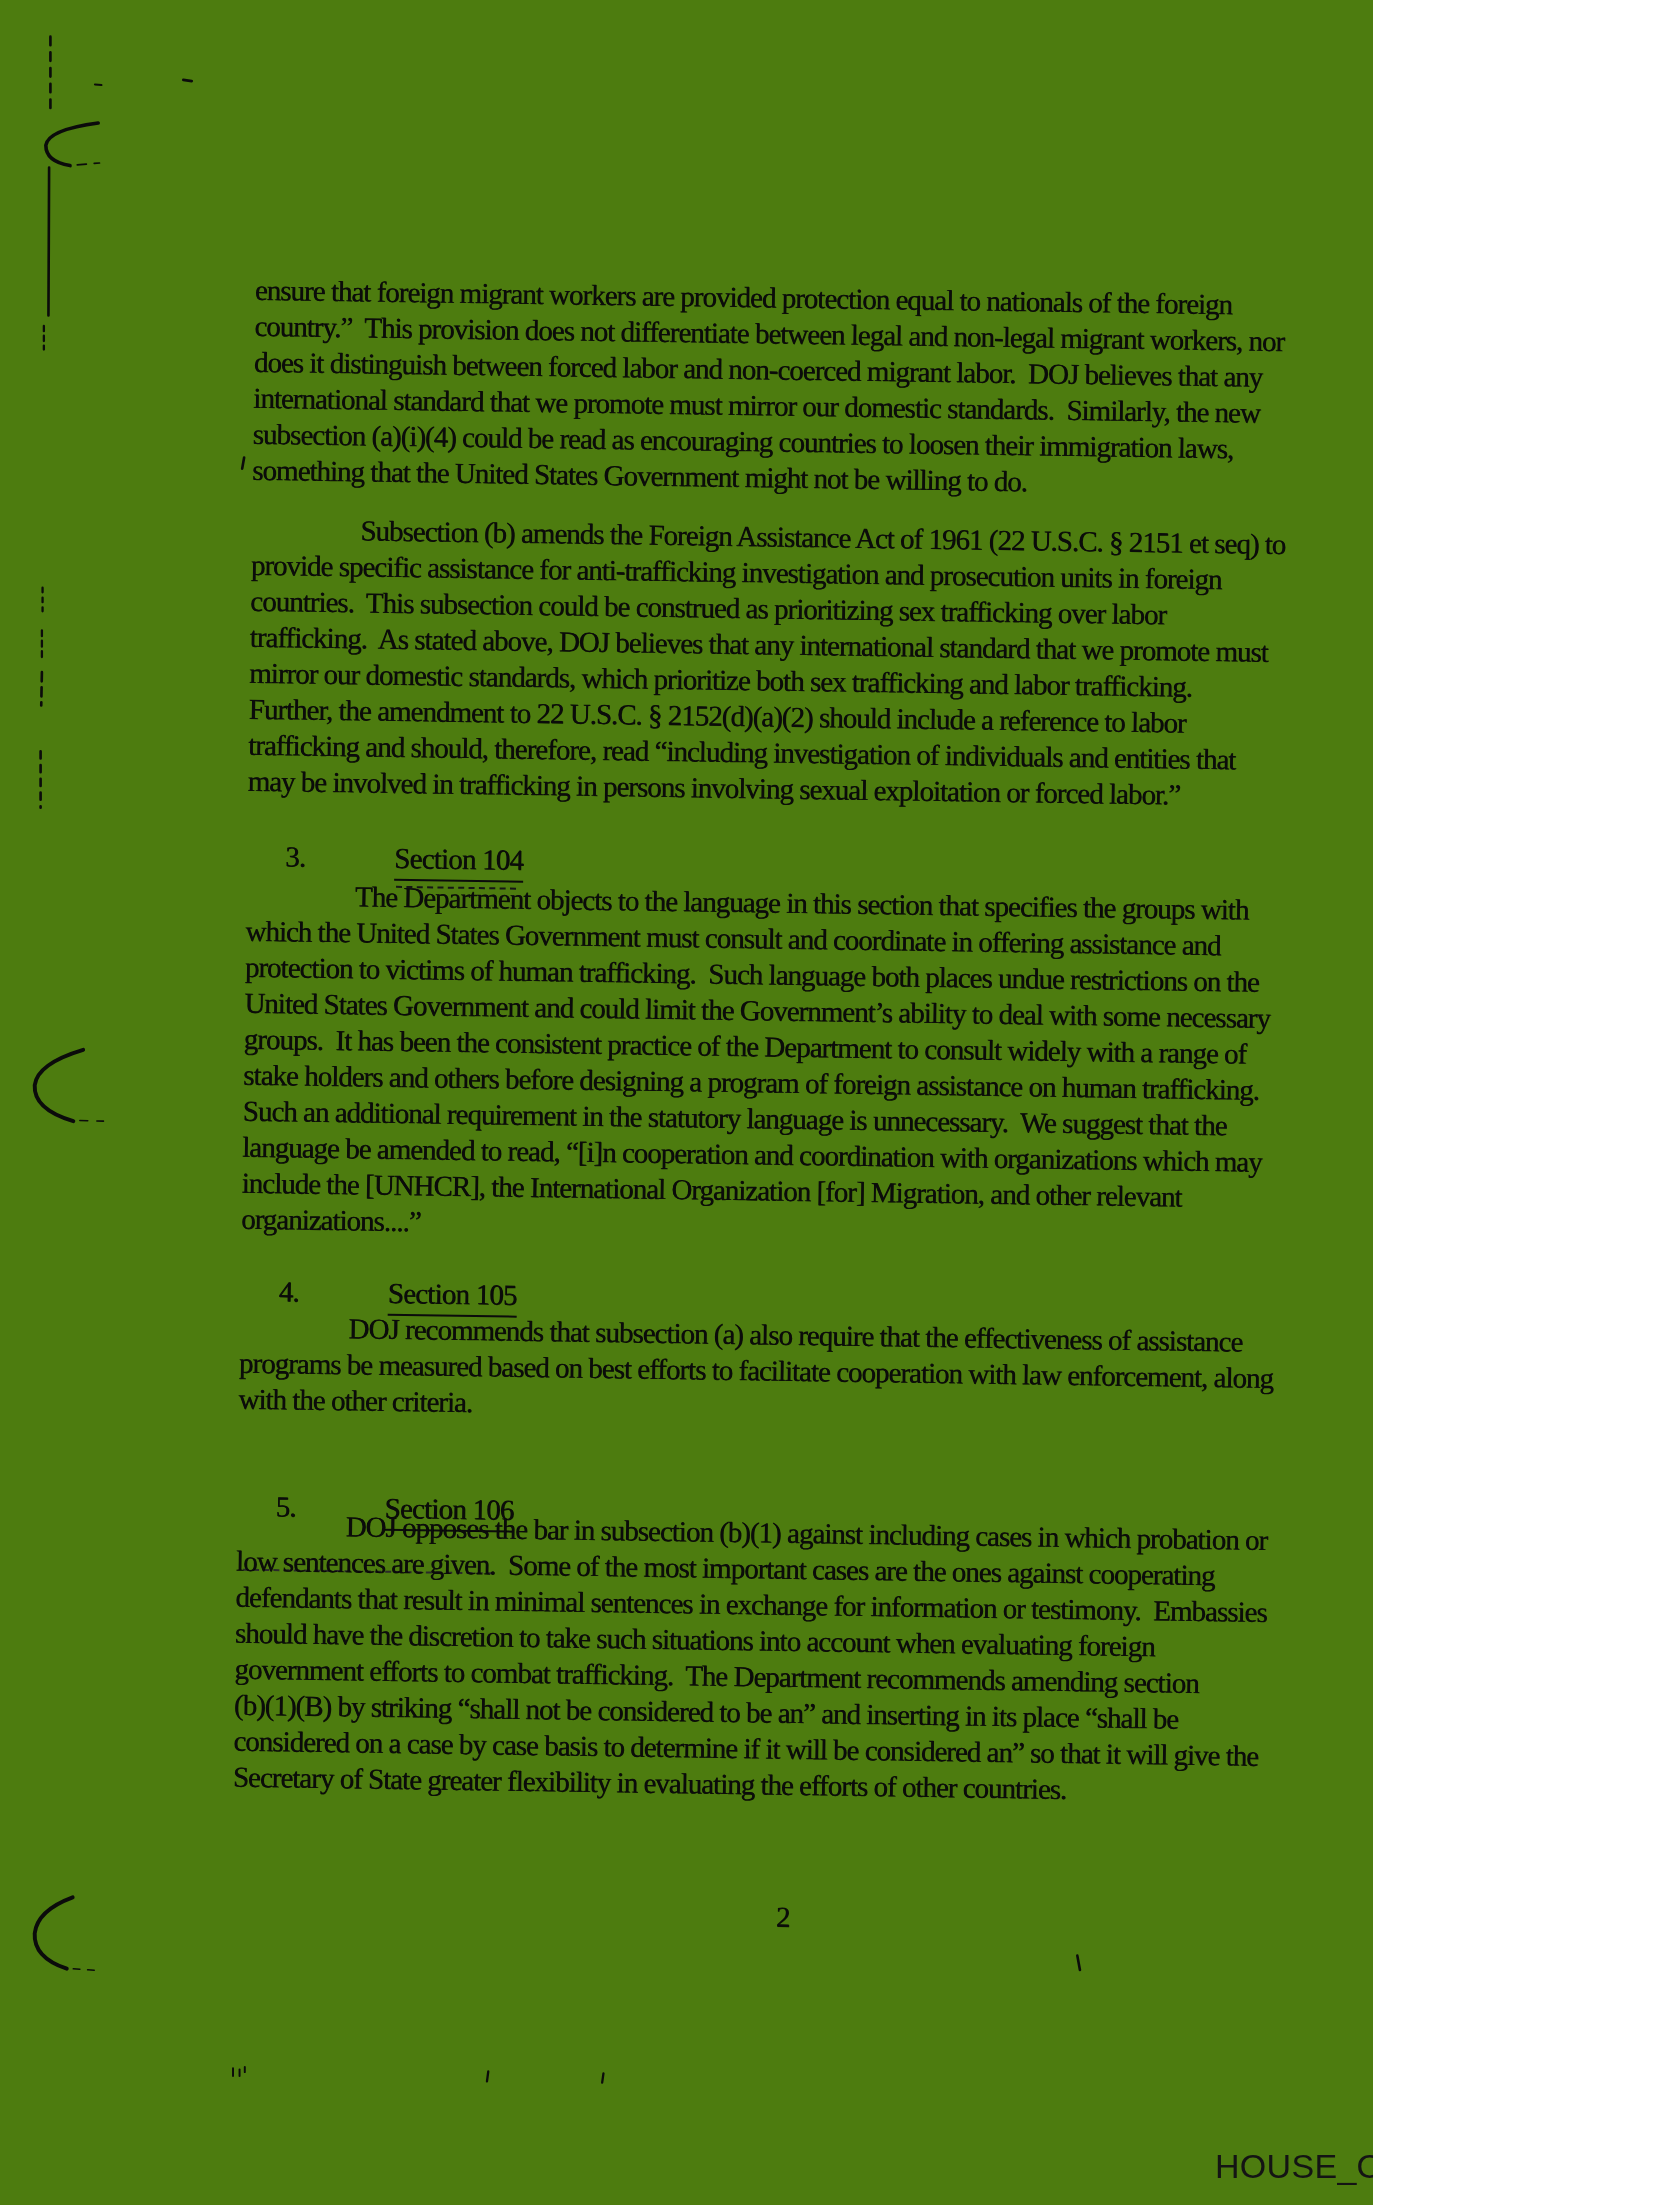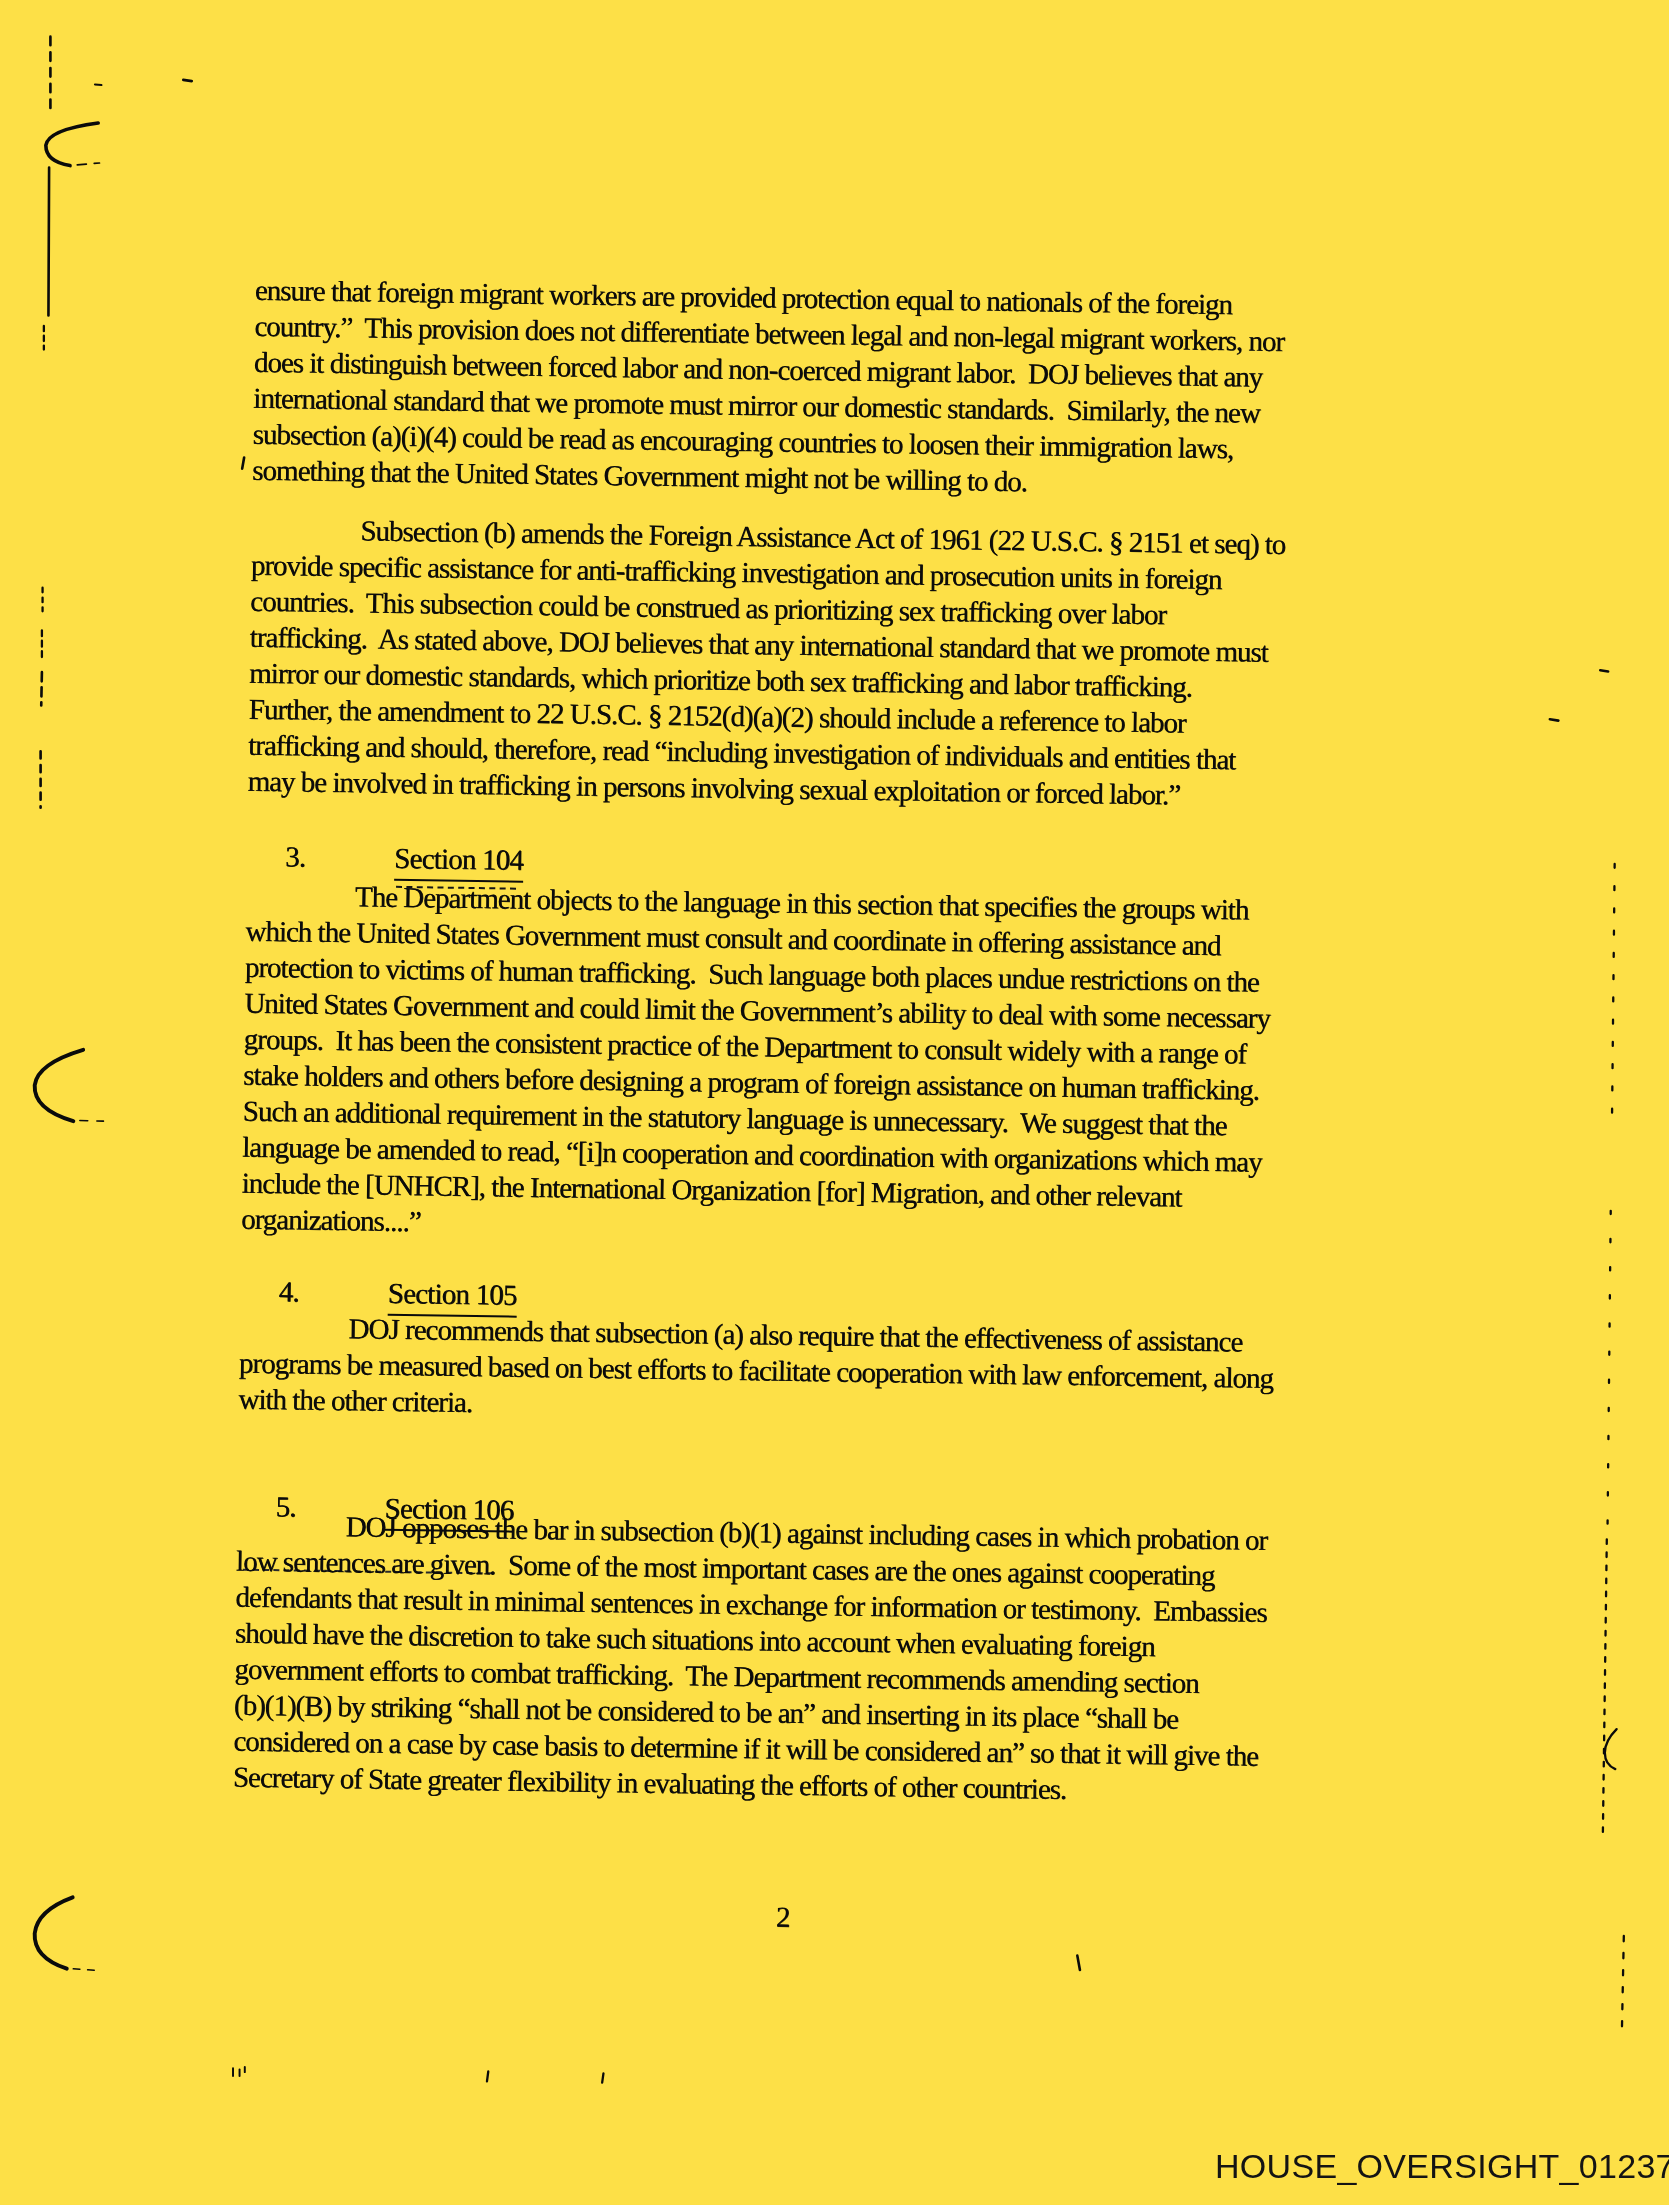--- a/index.html
+++ b/index.html
@@ -2,23 +2,23 @@
 <html style="font-size:10.5px"><head>
 <meta charset="utf-8">
 <style>
   html, body {
     margin: 0;
     padding: 0;
     background: #ffffff;
   }
   .page {
     position: relative;
-    width: 1669px;
+    width: 1373px;
     height: 2205px;
-    background: #fde047;
+    background: #4d7c0f;
     overflow: hidden;
     font-family: "Liberation Serif", serif;
     color: #0b0b0b;
   }
   
   .scan {
     position: absolute;
     inset: 0;
     transform: rotate(0.85deg);
     transform-origin: 275px 281px;

